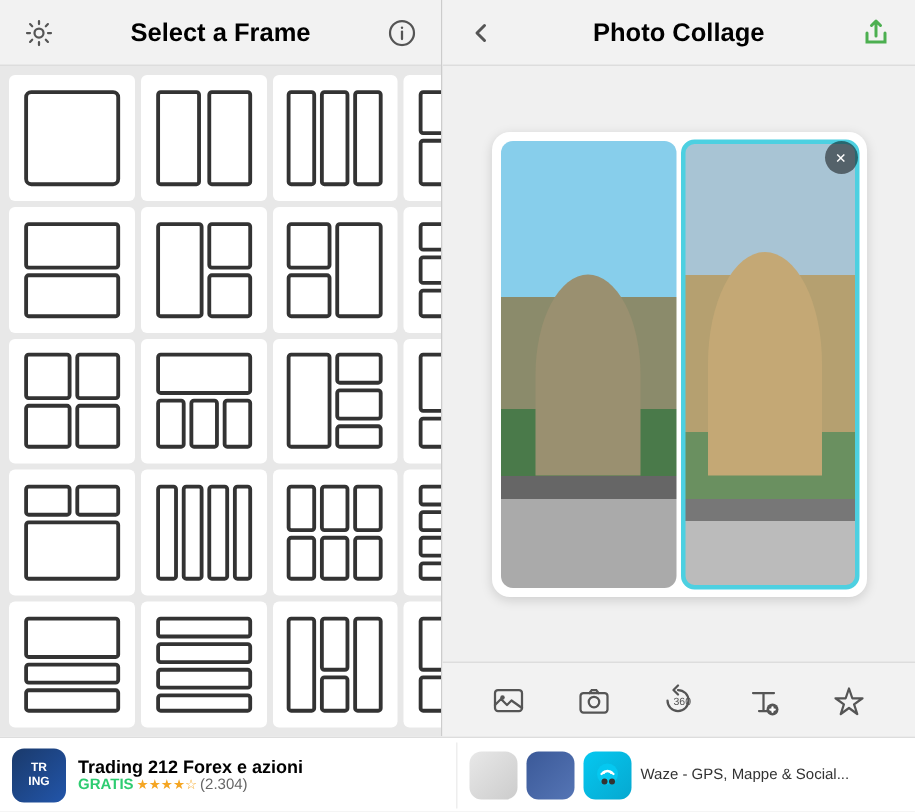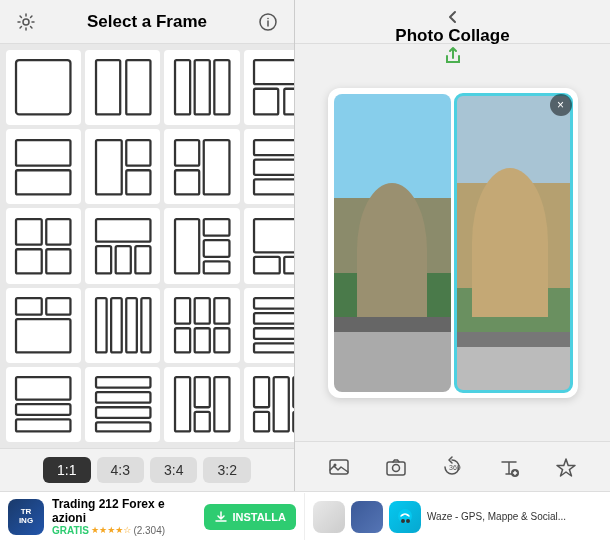--- a/index.html
+++ b/index.html
@@ -124,21 +124,20 @@
     }
 
     .right-header {
       display: flex;
       align-items: center;
       justify-content: space-between;
       padding: 8px 12px;
       background: #f2f2f2;
       border-bottom: 1px solid #ddd;
       height: 44px;
-      flex-direction: column;
     }
 
     .right-header-title {
       font-size: 17px;
       font-weight: 600;
       color: #000;
       flex: 1;
       text-align: center;
     }
 
@@ -532,26 +531,20 @@
             <rect x="2" y="2" width="10" height="20" rx="1"></rect>
             <rect x="15" y="2" width="10" height="36" rx="1"></rect>
             <rect x="28" y="2" width="10" height="20" rx="1"></rect>
             <rect x="2" y="25" width="10" height="13" rx="1"></rect>
             <rect x="28" y="25" width="10" height="13" rx="1"></rect>
           </svg>
       </div>
 
     </div>
 
-    <div class="ratio-bar">
-      <button class="ratio-btn active">1:1</button>
-      <button class="ratio-btn">4:3</button>
-      <button class="ratio-btn">3:4</button>
-      <button class="ratio-btn">3:2</button>
-    </div>
   </div>
 
   <div class="right-panel">
     <div class="right-header">
       <div class="header-icon">
         <svg width="18" height="18" viewBox="0 0 18 18" fill="none">
           <path d="M11 4L6 9L11 14" stroke="#555" stroke-width="2" stroke-linecap="round" stroke-linejoin="round"></path>
         </svg>
       </div>
       <div class="right-header-title">Photo Collage</div>
@@ -617,26 +610,20 @@
       <span style="font-size:8px;line-height:1.1;text-align:center;">TR<br>ING</span>
     </div>
     <div class="ad-text">
       <div class="ad-title">Trading 212 Forex e azioni</div>
       <div class="ad-sub">
         <span class="ad-gratis">GRATIS</span>
         <span class="stars">★★★★☆</span>
         <span>(2.304)</span>
       </div>
     </div>
-    <button class="ad-install-btn">
-      <svg width="14" height="14" viewBox="0 0 14 14" fill="none">
-        <path d="M7 2v7M4 6l3 3 3-3M2 11h10" stroke="#fff" stroke-width="1.5" stroke-linecap="round" stroke-linejoin="round"></path>
-      </svg>
-      <span>INSTALLA</span>
-    </button>
   </div>
   <div class="ad-right">
     <div style="width:32px;height:32px;border-radius:8px;background:linear-gradient(135deg,#e8e8e8,#ccc);flex-shrink:0;"></div>
     <div style="width:32px;height:32px;border-radius:8px;background:linear-gradient(135deg,#3b5998,#5575b5);flex-shrink:0;"></div>
     <div class="mini-app-icon waze-icon">
       <svg width="20" height="20" viewBox="0 0 20 20" fill="none">
         <circle cx="10" cy="9" r="7" fill="#05c8f0"></circle>
         <circle cx="8" cy="14" r="2" fill="#333"></circle>
         <circle cx="13" cy="14" r="2" fill="#333"></circle>
         <path d="M6 9 Q10 5 14 9" stroke="#fff" stroke-width="1.5" stroke-linecap="round"></path>

